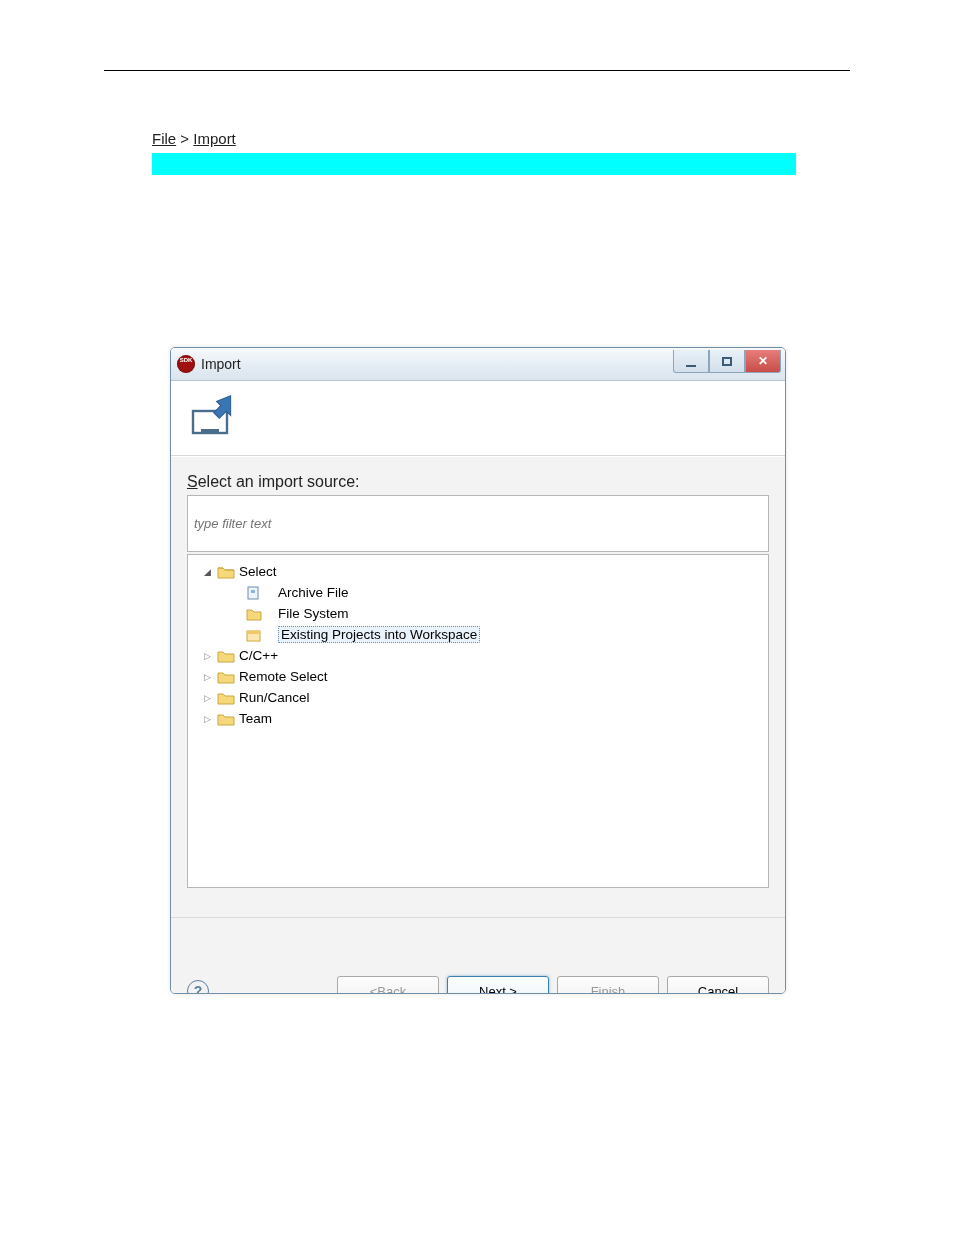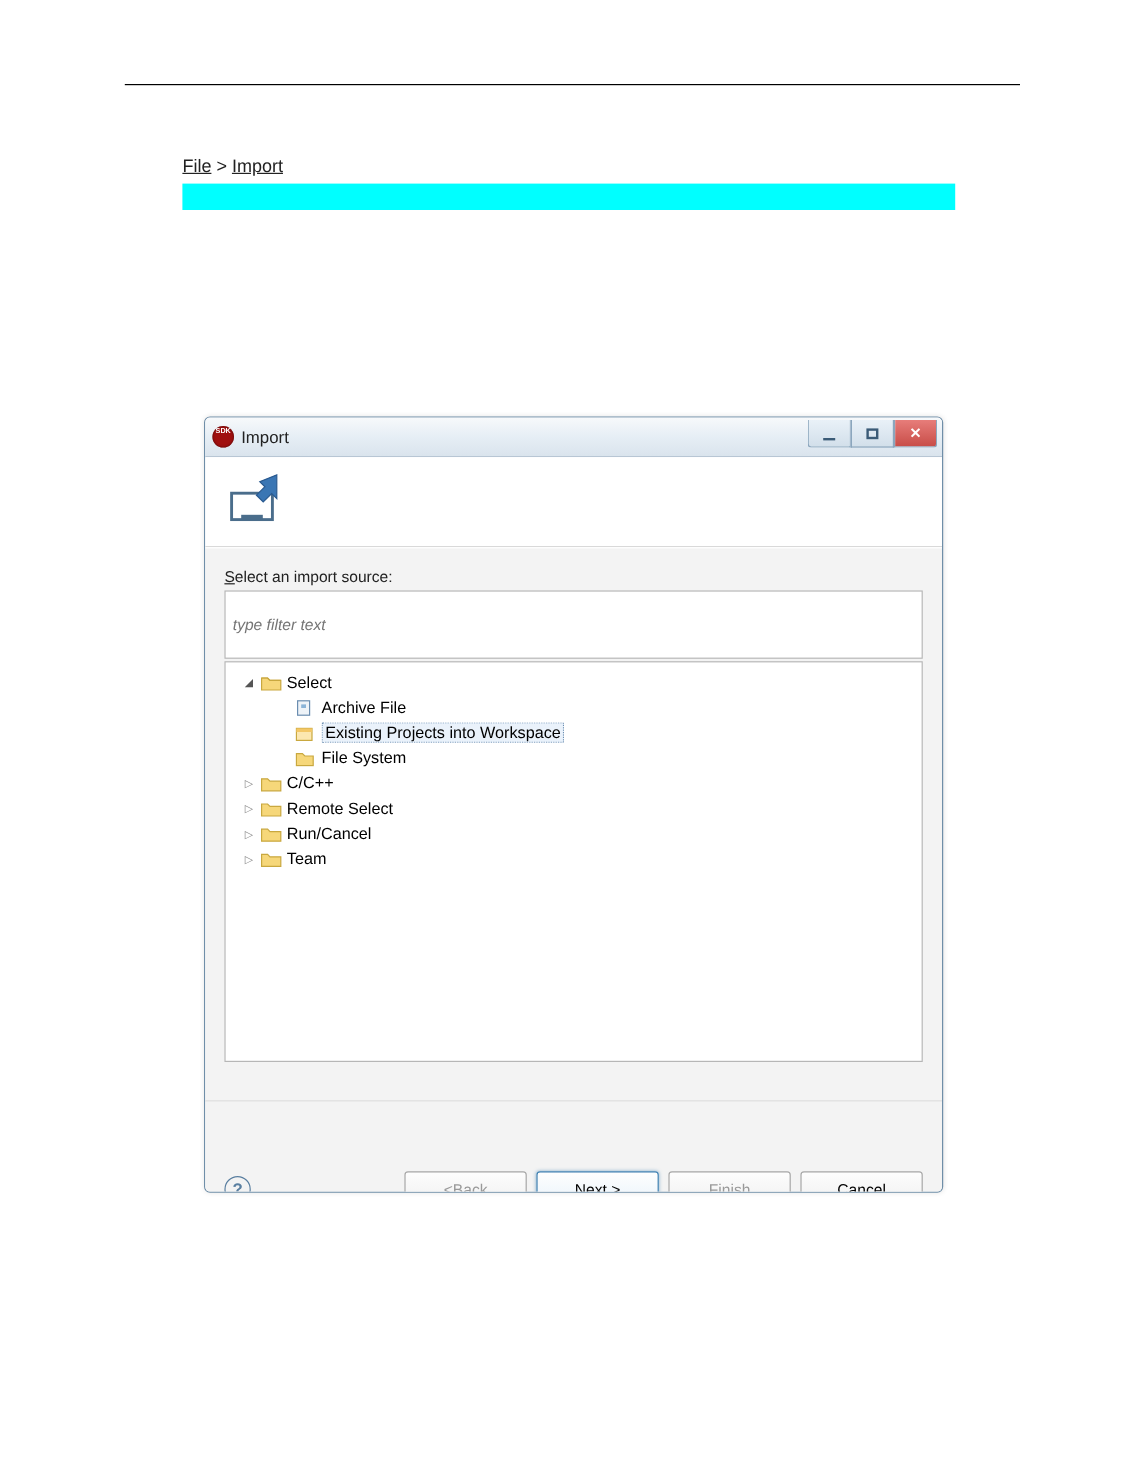--- a/index.html
+++ b/index.html
@@ -122,21 +122,21 @@
 .header-icon svg { width: 50px; height: 46px; }
 
 .body-sec {
   padding: 16px 16px 16px 16px;
   background: #f3f3f3;
   border-bottom: 1px solid #d9d9d9;
   height: 462px;
   box-sizing: border-box;
   border-top: 1px solid #fff;
 }
-.body-label { font-size: 13px; color: #222; margin-bottom: 4px; }
+.body-label { font-size: 16px; color: #222; margin-bottom: 4px; }
 .filter-input {
   width: 100%;
   box-sizing: border-box;
   border: 1px solid #b6b6b6;
   background: #fff;
   padding: 20px 6px;
   font-size: 13px;
   font-style: italic;
   color: #777;
   font-family: inherit;
@@ -156,21 +156,21 @@
   font-size: 13.5px;
   white-space: nowrap;
 }
 .exp {
   width: 11px; height: 11px; margin-right: 4px;
   display: inline-flex; align-items: center; justify-content: center;
 }
 .tri-open { font-size: 9px; color: #555; }
 .tri-closed { font-size: 9px; color: #888; }
 .indent1 { margin-left: 10px; }
-.indent2 { margin-left: 54px; }
+.indent2 { margin-left: 54px; gap: 10px; }
 .folder-ic { width:18px; height:14px; display:inline-block; margin-right:4px; position:relative;}
 .folder-ic svg { width:18px; height:14px; display:block; }
 .leaf-ic { width:18px; height:14px; display:inline-block; margin-right:4px;}
 .leaf-ic svg { width:16px; height:14px; display:block; }
 .selected {
   border: 1px dotted #6a8db0;
   background: #eaf2fb;
   padding: 0 2px;
   border-radius: 1px;
 }
@@ -277,34 +277,34 @@
                 <rect x="2" y="1" width="10" height="12" fill="#eef3f8" stroke="#6a8db0"></rect>
                 <rect x="5" y="4" width="4" height="3" fill="#8bb4d8"></rect>
               </svg>
           </span>
           <span>Archive File</span>
         </div>
 
         <div class="tree-row indent2">
           <span class="leaf-ic">
             <svg viewBox="0 0 16 14">
-                <rect x="1" y="3" width="13" height="10" fill="#fce7b0" stroke="#c9a83f"></rect>
-                <rect x="1" y="3" width="13" height="3" fill="#f3c766"></rect>
-              </svg>
-          </span>
-          <span class="selected">Existing Projects into Workspace</span>
+                <path d="M1 3h5l2 2h7v8H1z" fill="#f6d77a" stroke="#c9a83f"></path>
+              </svg>
+          </span>
+          <span>File System</span>
         </div>
 
         <div class="tree-row indent2">
           <span class="leaf-ic">
             <svg viewBox="0 0 16 14">
-                <path d="M1 3h5l2 2h7v8H1z" fill="#f6d77a" stroke="#c9a83f"></path>
-              </svg>
-          </span>
-          <span>File System</span>
+                <rect x="1" y="3" width="13" height="10" fill="#fce7b0" stroke="#c9a83f"></rect>
+                <rect x="1" y="3" width="13" height="3" fill="#f3c766"></rect>
+              </svg>
+          </span>
+          <span class="selected">Existing Projects into Workspace</span>
         </div>
 
 
         <div class="tree-row indent1">
           <span class="exp">
               <span class="tri-closed">▷</span>
             </span>
           <span class="folder-ic">
             <svg viewBox="0 0 18 14">
                 <path d="M1 3h5l2 2h9v8H1z" fill="#f6d77a" stroke="#c9a83f"></path>

